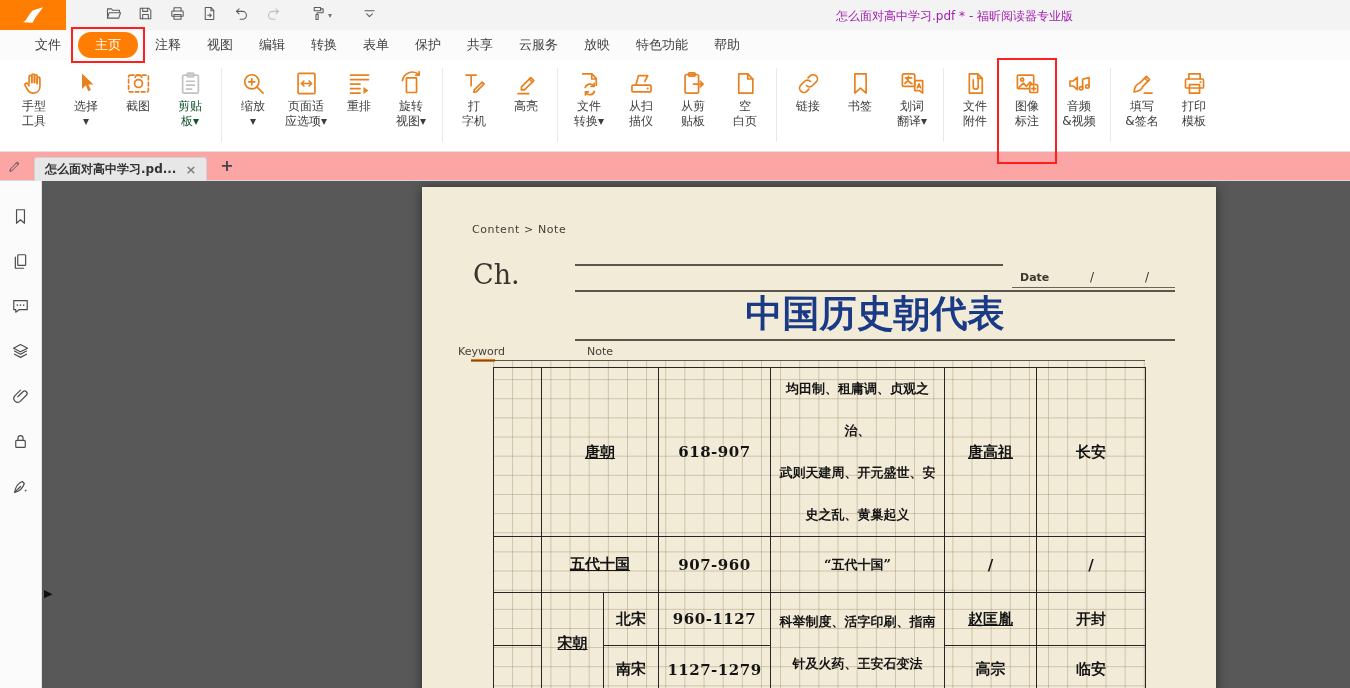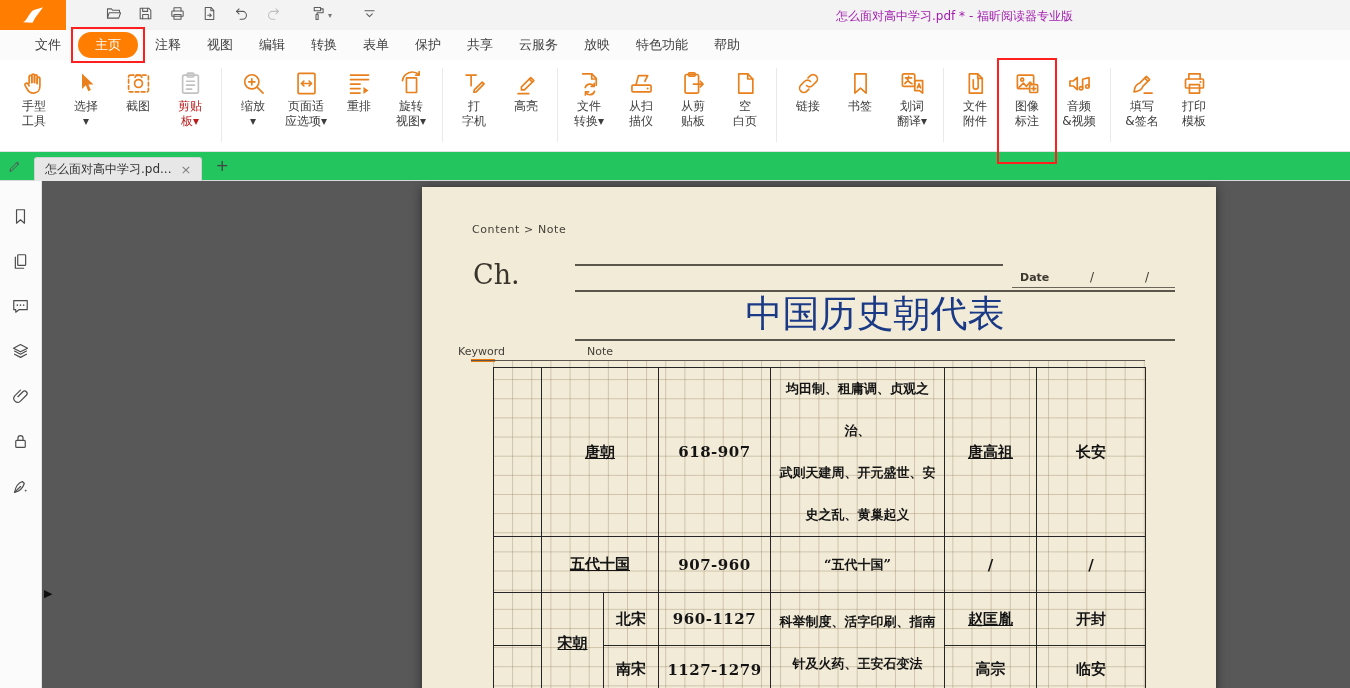--- a/index.html
+++ b/index.html
@@ -27,24 +27,24 @@
   
   .ribbon{display:flex;align-items:flex-start;height:92px;background:#fff;border-bottom:1px solid #e2e2e2;
           padding:3px 4px 0 8px;box-sizing:border-box;}
   .rgroup{display:flex;align-items:flex-start;}
   .rdiv{width:1px;background:#e9e9e9;height:74px;margin:5px 5px 0;}
   .rbtn{position:relative;display:flex;flex-direction:column;align-items:center;padding:7px 6px 0;min-width:40px;border-radius:3px;}
   .ric{width:27px;height:27px;color:#e9801e;margin-bottom:2px;}
   .ric svg{width:100%;height:100%;}
   .rlbl{font-size:12px;line-height:15px;color:#3d3d3d;text-align:center;white-space:nowrap;}
   .rbtn.disabled .ric{color:#c2c2c2;}
-  .rbtn.disabled .rlbl{color:#b91c1c;}
-
-  
-  .tabbar{display:flex;align-items:center;height:28px;background:#22c55e;border-bottom:1px solid #d8d8d8;box-sizing:content-box;}
+  .rbtn.disabled .rlbl{color:#14532d;}
+
+  
+  .tabbar{display:flex;align-items:center;height:28px;background:#fca5a5;border-bottom:1px solid #d8d8d8;box-sizing:content-box;font-weight:bold;}
   .tab-pencil{width:30px;display:flex;justify-content:center;color:#555;}
   .tab-pencil svg{width:16px;height:16px;}
   .doc-tab{display:flex;align-items:center;gap:9px;background:#e7e7e7;border:1px solid #d2d2d2;border-bottom:none;
            height:23px;margin-top:5px;padding:0 10px;font-size:12px;color:#333;border-radius:3px 3px 0 0;margin-left:4px;}
   .tab-close{color:#808080;font-size:13px;line-height:1;}
   .newtab{margin-left:13px;color:#444;font-size:16px;line-height:1;}
 
   
   .content{position:absolute;top:181px;left:0;right:0;bottom:0;display:flex;}
   .sidebar{width:42px;flex:none;background:#fbfbfb;border-right:1px solid #e3e3e3;box-sizing:border-box;
@@ -57,21 +57,21 @@
   
   .paper{position:absolute;left:380px;top:6px;width:794px;height:960px;background:#f2ebd8;
          box-shadow:0 1px 10px rgba(0,0,0,.5);font-family:"DejaVu Serif","Liberation Serif",serif;}
   .paper .abs{position:absolute;}
   .bc{left:50px;top:36px;font-size:11px;letter-spacing:.6px;color:#45413a;font-family:"DejaVu Sans",sans-serif;}
   .ch{left:51px;top:72px;font-size:27px;color:#3a352c;}
   .hline{height:1.6px;background:#5a564c;}
   .dateblock{left:590px;top:82px;width:163px;height:18px;border-bottom:1.4px solid #6a665c;font-family:"DejaVu Sans",sans-serif;}
   .datelbl{position:absolute;left:8px;top:2px;font-size:11px;color:#3c382f;font-weight:bold;}
   .dslash{position:absolute;top:1px;font-size:12px;color:#3c382f;}
-  .doc-title{left:153px;top:102px;width:600px;text-align:center;font-size:37px;font-weight:normal;color:#1b3a86;}
+  .doc-title{left:153px;top:102px;width:600px;text-align:center;font-size:37px;font-weight:bold;color:#1b3a86;}
   .kw{font-size:11px;color:#45413a;font-family:"DejaVu Sans",sans-serif;}
   .kwmark{left:49px;top:172px;width:24px;height:3px;background:#e8790f;}
   .gridbg{left:71px;top:173px;width:652px;height:787px;
     background-image:linear-gradient(to right,rgba(148,128,90,.38) 1px,transparent 1px),
                      linear-gradient(to bottom,rgba(148,128,90,.38) 1px,transparent 1px);
     background-size:19.15px 19.15px;}
 
   
   .hist{position:absolute;left:71px;top:180px;width:652px;border-collapse:collapse;table-layout:fixed;}
   .hist td{border:1.7px solid #262626;text-align:center;vertical-align:middle;padding:0 3px;color:#141414;overflow:hidden;}

